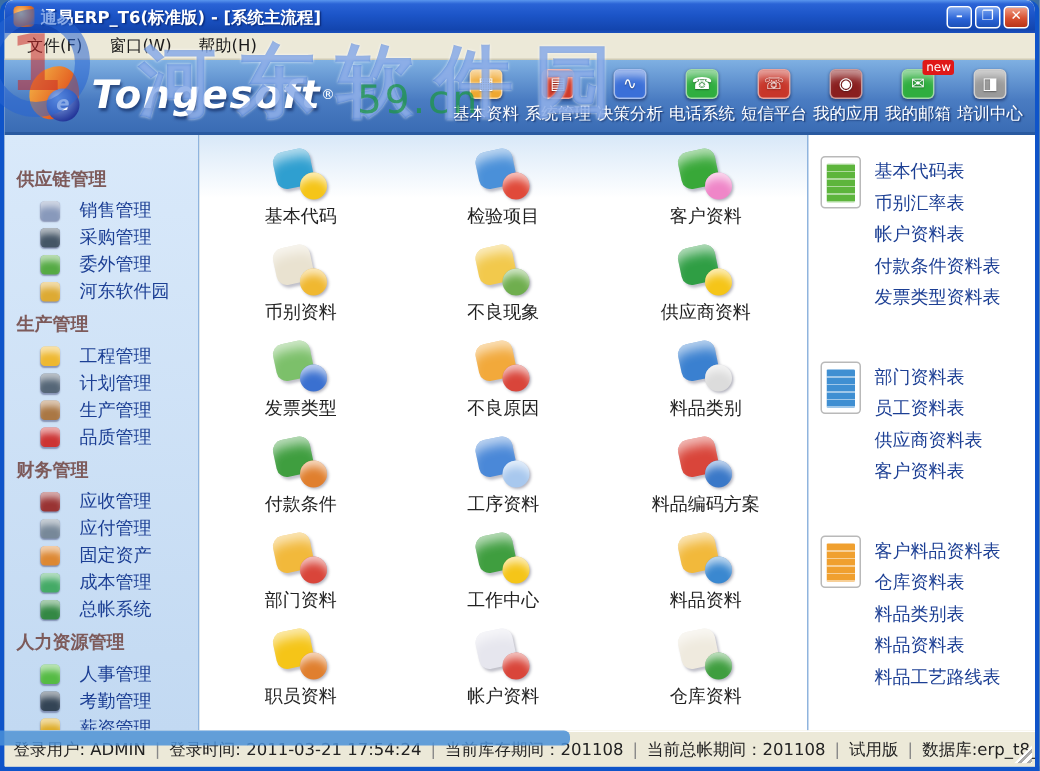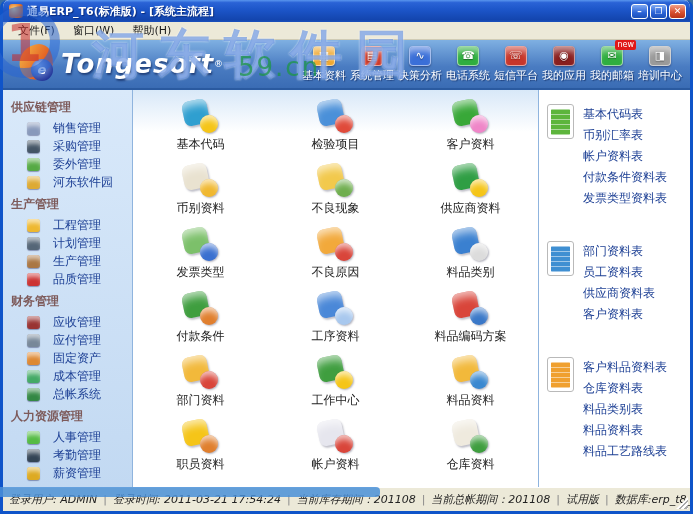--- a/index.html
+++ b/index.html
@@ -45,21 +45,21 @@
     box-shadow:inset 0 8px 6px -4px rgba(255,255,255,.55), 0 1px 2px rgba(0,0,40,.4);
     display:flex; align-items:center; justify-content:center; }
   .tb-glyph { color:#fff; font-size:11px; line-height:1; text-shadow:0 1px 1px rgba(0,0,0,.4); }
   .tb-badge { position:absolute; top:-7px; right:-14px; background:#e01818; color:#fff;
     font-size:8px; padding:0 2px; border-radius:2px; line-height:10px; }
   .tb-label { margin-top:2px; color:#fff; font-size:11px; white-space:nowrap;
     text-shadow:1px 1px 1px rgba(10,30,80,.7); }
   
   .body { display:flex; height:397px; }
   .sidebar { width:130px; flex:0 0 auto; background:linear-gradient(180deg,#d9e9fa,#c2d9f2);
-    border-right:1px solid #8fb4de; padding:4px 0 0 8px; overflow:hidden; }
+    border-right:1px solid #8fb4de; padding:16px 0 0 8px; overflow:hidden; }
   .sb-header { font-size:12px; font-weight:bold; color:#7d5a5a; margin:5px 0 3px 0; }
   .sb-item { display:flex; align-items:center; height:18px; padding-left:16px; cursor:pointer; }
   .sb-icon { width:13px; height:13px; border-radius:3px; margin-right:13px; flex:0 0 auto;
     box-shadow:inset 0 6px 4px -2px rgba(255,255,255,.6), 0 1px 1px rgba(0,0,60,.35); }
   .sb-label { font-size:12px; color:#1c3f94; white-space:nowrap; }
   
   .main { flex:1 1 auto; background:linear-gradient(180deg,#d8e8f8 0px,#ffffff 42px);
     padding-top:8px; display:flex; flex-wrap:wrap; align-content:flex-start; }
   .grid-item { width:33.33%; height:64px; display:flex; flex-direction:column; align-items:center;
     justify-content:flex-start; cursor:pointer; }
@@ -75,21 +75,21 @@
     padding:14px 6px 0 8px; overflow:hidden; }
   .rp-group { display:flex; gap:9px; margin-bottom:32px; }
   .rp-icon { width:27px; height:35px; border:1px solid #b9b9b9; border-radius:3px; background:#fff;
     flex:0 0 auto; padding:4px 3px 3px 3px; }
   .rp-icon .fill { width:100%; height:100%; border-radius:1px;
     background-image:repeating-linear-gradient(180deg, rgba(255,255,255,.5) 0 1px, transparent 1px 5px); }
   .rp-links { display:flex; flex-direction:column; }
   .rp-link { font-size:12px; color:#1c3f94; line-height:21px; white-space:nowrap; cursor:pointer; }
   
   .statusbar { height:24px; background:#ece9d8; border-top:1px solid #fff;
-    display:flex; align-items:center; padding:0 6px; position:relative;font-style:italic; }
+    display:flex; align-items:center; padding:0 6px; position:relative; }
   .st-seg { font-size:11px; color:#222; white-space:nowrap; }
   .st-sep { font-size:11px; color:#888; margin:0 6px; }
   .grip { position:absolute; right:2px; bottom:2px; width:12px; height:12px;
     background:repeating-linear-gradient(135deg,#fff 0 2px,#aaa 2px 4px); clip-path:polygon(100% 0,100% 100%,0 100%); }
   
   .watermark { position:absolute; left:0; top:0; width:693px; height:514px; pointer-events:none; z-index:40; }
   .wm-logo { position:absolute; left:-12px; top:6px; width:72px; height:72px; border-radius:50%;
     border:10px solid rgba(40,100,210,.55); color:rgba(200,40,40,.55); font-size:52px; font-weight:bold;
     text-align:center; line-height:54px; }
   .wm-text { position:absolute; left:92px; top:20px; font-size:52px; font-weight:bold;

